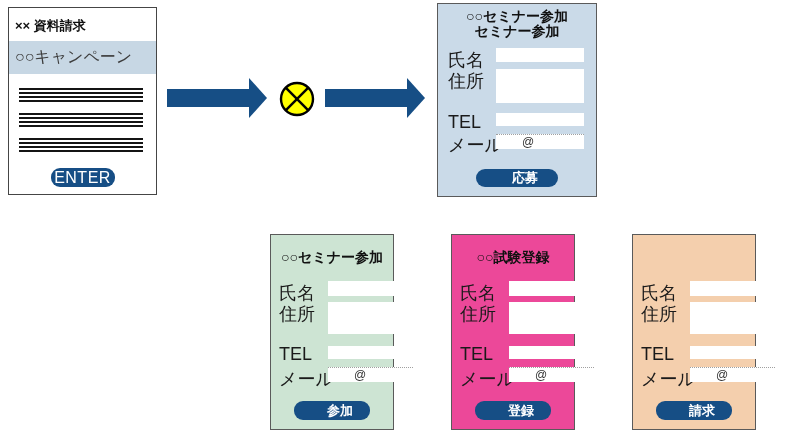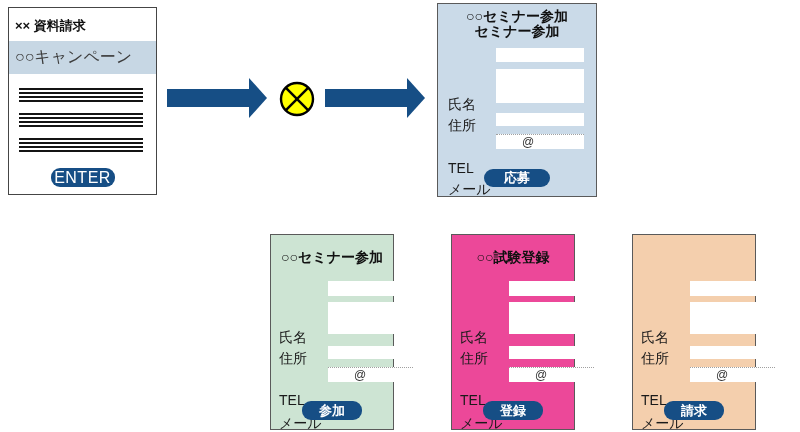--- a/index.html
+++ b/index.html
@@ -45,28 +45,28 @@
   
   .form{
     position:absolute;border:1px solid #5a5a5a;box-sizing:border-box;
   }
   .form-title{
     position:absolute;left:0;width:100%;text-align:center;font-size:14px;color:#111;
     white-space:nowrap;
   }
   .form-title .prefix{font-weight:normal;}
   .form-title .main,.form-title.l2{font-weight:bold;}
-  .fld-label{position:absolute;font-size:14px;color:#1a1a1a;white-space:nowrap;margin-top:48px;}
+  .fld-label{position:absolute;font-size:18px;color:#1a1a1a;white-space:nowrap;}
   .fld-input{position:absolute;background:#ffffff;box-sizing:border-box;}
   .mail-input{border-top:1px dotted #a0a0a0;font-size:12px;color:#333;
     display:flex;align-items:center;padding-left:26px;}
   .submit-btn{
     position:absolute;left:50%;transform:translateX(-50%);
     background:#164e85;border-radius:9px;color:#fff;font-size:13px;font-weight:bold;
-    display:flex;align-items:center;justify-content:center;cursor:pointer;
+    display:flex;align-items:center;justify-content:center;cursor:pointer;padding-left:16px;
   }
   
   .form.campaign{left:437px;top:3px;width:160px;height:194px;background:#cadae8;}
   .campaign .t1{top:4px}.campaign .t2{top:19px}
   .campaign .lab-name{left:10px;top:44px}
   .campaign .in-name{left:58px;top:44px;width:88px;height:14px}
   .campaign .lab-addr{left:10px;top:65px}
   .campaign .in-addr{left:58px;top:65px;width:88px;height:34px}
   .campaign .lab-tel{left:10px;top:108px}
   .campaign .in-tel{left:58px;top:109px;width:88px;height:13px}

